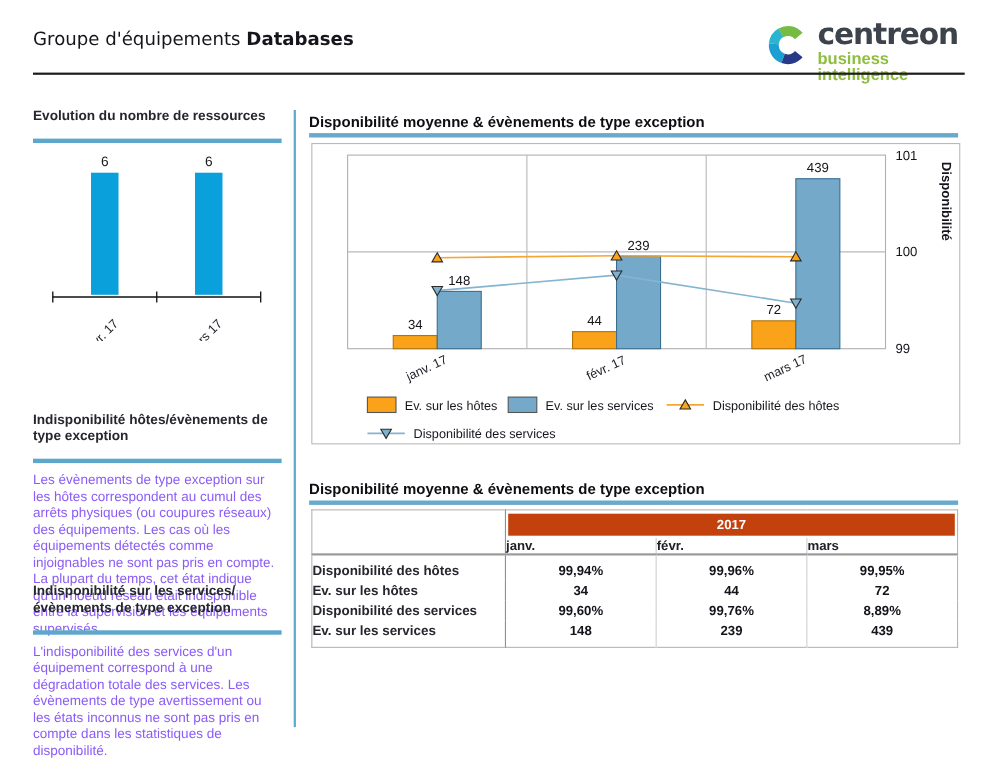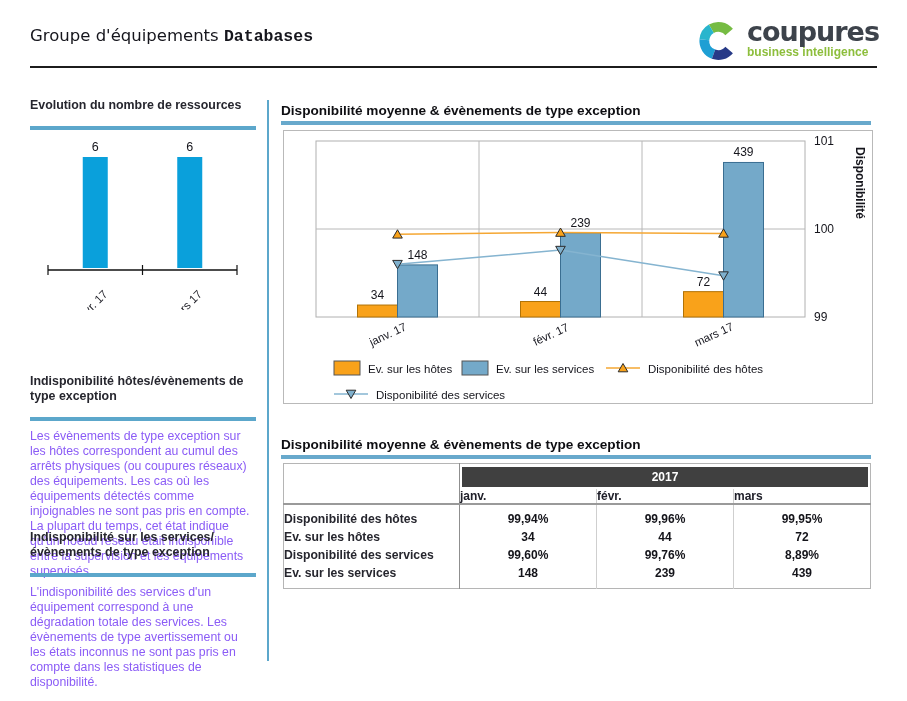--- a/index.html
+++ b/index.html
@@ -3,27 +3,27 @@
 <meta charset="utf-8">
 <style>
   html,body{margin:0;padding:0;background:#ffffff;}
   body{width:907px;height:701px;position:relative;overflow:hidden;
        font-family:"Liberation Sans",sans-serif;color:#22222c;}
   .abs{position:absolute;}
 
   
   .report-title{left:30px;top:26px;font-family:"DejaVu Sans","Liberation Sans",sans-serif;
     font-size:16.5px;color:#15151c;}
-  .report-title b{font-weight:bold;font-family:Liberation Mono, monospace;}
+  .report-title b{font-weight:bold;}
   .header-rule{left:30px;top:66px;width:847px;height:2px;background:#1c1c1c;}
   .logo{right:28px;top:18px;width:185px;height:46px;display:flex;align-items:flex-start;}
   .logo-text{margin-left:8px;line-height:1;}
   .logo-name{font-family:"DejaVu Sans","Liberation Sans",sans-serif;font-size:27px;
     font-weight:bold;color:#3d434b;letter-spacing:-1px;}
-  .logo-sub{font-size:12px;font-weight:bold;color:#8dbe3c;margin-top:1px;letter-spacing:0;}
+  .logo-sub{font-size:15px;font-weight:bold;color:#8dbe3c;margin-top:1px;letter-spacing:0;}
 
   
   .v-divider{left:267px;top:100px;width:2px;height:561px;background:#5ca7cb;}
 
   
   .sidebar-block{left:30px;width:226px;}
   .side-title{font-size:12.4px;font-weight:bold;color:#26262e;line-height:1.2;
     border-bottom:4px solid #5ca7cb;padding-bottom:13px;}
   .side-body{margin-top:8px;font-size:12.3px;font-weight:normal;color:#8b5cf6;line-height:1.22;}
 
@@ -34,21 +34,21 @@
 
   .chart-container{left:283px;top:130px;width:588px;height:272px;
     border:1px solid #b9b9b9;background:#ffffff;}
 
   
   .avail-table{left:283px;top:463px;width:588px;border-collapse:collapse;
     border:1px solid #b5b5b5;font-size:12px;}
   .avail-table td,.avail-table th{padding:0;}
   .avail-table .lblcol{width:176px;border-right:1px solid #8f8f8f;}
   .avail-table .mcol{width:137px;}
-  .year-band{background:#404040;color:#ffffff;font-weight:bold;font-size:12px;
+  .year-band{background:#c2410c;color:#ffffff;font-weight:bold;font-size:12px;
     text-align:center;margin:3px 2px 2px 2px;padding:3px 0;}
   .month-cell{font-weight:bold;color:#20202a;text-align:left;font-size:12px;
     padding:2px 0 4px 0;border-left:1px solid #cfcfcf;}
   .month-first{border-left:none;}
   .hdr-sep td{border-bottom:2px solid #9a9a9a;height:0;}
   .row-label{font-weight:bold;color:#26262e;font-size:12.2px;text-align:left;
     padding:1px 4px 1px 7px;border-right:1px solid #8f8f8f;}
   .cell-val{font-weight:bold;color:#14141a;text-align:center;
     border-left:1px solid #cfcfcf;}
   tr.data-row td{height:18px;}
@@ -66,21 +66,21 @@
 </div>
 
 <div class="abs logo">
   <svg width="46" height="46" viewBox="0 0 48 48">
     <path d="M37.5 14.4 A15 15 0 0 0 18.5 11.0" fill="none" stroke="#76bc43" stroke-width="10.5"></path>
     <path d="M18.5 11.0 A15 15 0 0 0 11.06 22.7" fill="none" stroke="#29b5cd" stroke-width="10.5"></path>
     <path d="M11.06 22.7 A15 15 0 0 0 20.9 38.1" fill="none" stroke="#1e9fd4" stroke-width="10.5"></path>
     <path d="M20.9 38.1 A15 15 0 0 0 37.5 33.6" fill="none" stroke="#273a87" stroke-width="10.5"></path>
   </svg>
   <div class="logo-text">
-    <div class="logo-name">coupures</div>
+    <div class="logo-name">centreon</div>
     <div class="logo-sub">business intelligence</div>
   </div>
 </div>
 
 <div class="abs header-rule"></div>
 <div class="abs v-divider"></div>
 
 <div class="abs sidebar-block" style="top:98px;">
   <div class="side-title">Evolution du nombre de ressources</div>
   <svg id="resource-chart-svg" width="226" height="180">

